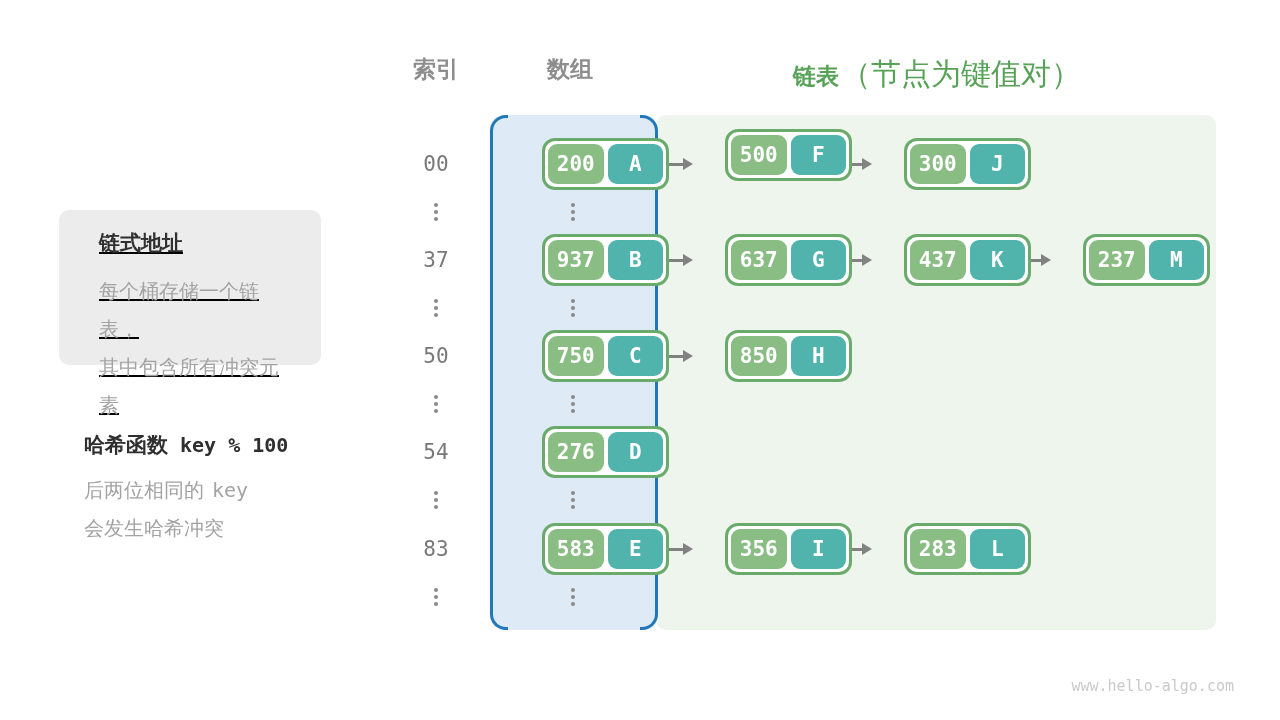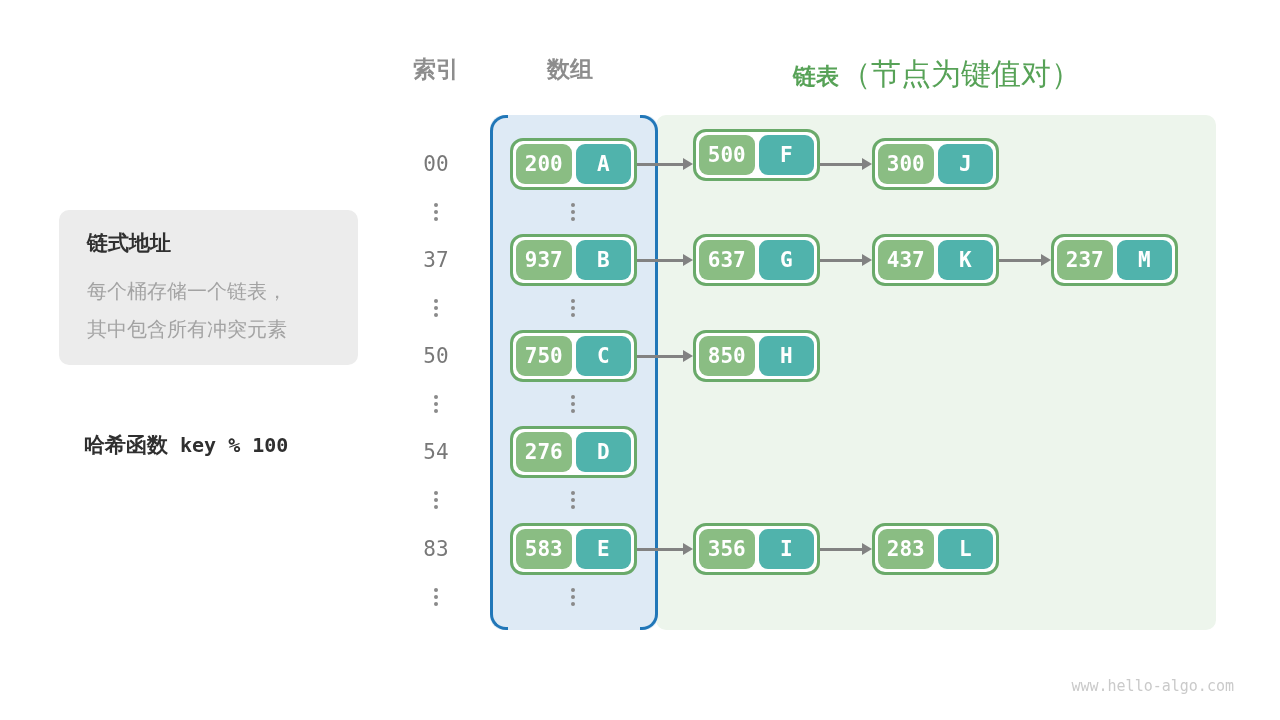--- a/index.html
+++ b/index.html
@@ -23,33 +23,33 @@
               background:var(--array-fill);border-radius:14px;z-index:0;}
   .bracket{position:absolute;top:115px;height:515px;width:18px;box-sizing:border-box;
            border:3px solid var(--array-border);z-index:1;}
   .bracket.left{left:490px;border-right:none;border-radius:16px 0 0 16px;}
   .bracket.right{left:640px;border-left:none;border-radius:0 16px 16px 0;}
   
   .idx{position:absolute;left:396px;width:80px;text-align:center;height:30px;line-height:30px;
        font-size:21px;color:#787878;z-index:2;font-family:"DejaVu Sans Mono",monospace;}
   .node{position:absolute;box-sizing:border-box;width:127px;height:52px;background:#fff;
         border:3px solid var(--node-border);border-radius:13px;display:flex;gap:4px;
-        padding:3px;z-index:3;}
+        padding:3px;z-index:3;margin-left:32px;}
   .pill{flex:1;border-radius:9px;display:flex;align-items:center;justify-content:center;
         color:#fff;font-size:21px;font-weight:bold;font-family:"DejaVu Sans Mono",monospace;}
   .pill.key{background:var(--key-fill);}
   .pill.val{background:var(--value-fill);}
   .aline{position:absolute;height:3px;background:var(--arrow);z-index:2;}
   .ahead{position:absolute;width:0;height:0;border-top:6px solid transparent;
          border-bottom:6px solid transparent;border-left:10px solid var(--arrow);z-index:2;}
   .dots{position:absolute;width:4px;display:flex;flex-direction:column;gap:3px;z-index:2;}
   .dots i{width:4px;height:4px;border-radius:50%;background:#8a8a8a;}
   
-  .callout{position:absolute;left:59px;top:210px;width:299px;height:155px;box-sizing:border-box;
-           background:var(--callout-bg);border-radius:10px;padding:19px 28px;}
+  .callout{position:absolute;left:59px;top:210px;width:262px;height:155px;box-sizing:border-box;
+           background:var(--callout-bg);border-radius:10px;padding:19px 40px;text-decoration:underline;}
   .callout .title{font-size:21px;font-weight:bold;color:#303030;margin-bottom:15px;}
   .gline{font-size:20px;color:var(--text-gray);line-height:38px;}
   .hashnote{position:absolute;left:84px;top:431px;}
   .hashnote .title{display:flex;align-items:baseline;gap:12px;font-weight:bold;color:#2f2f2f;}
   .hashnote .title .cjk{font-size:21px;}
   .hashnote .title .code{font-size:20px;font-family:"DejaVu Sans Mono",monospace;}
   .hashnote .body{margin-top:12px;}
   .gline .code{font-family:"DejaVu Sans Mono",monospace;font-size:20px;margin-left:8px;}
   .watermark{position:absolute;right:46px;top:677px;font-size:15px;color:#cacaca;
              font-family:"DejaVu Sans Mono",monospace;}
@@ -201,16 +201,22 @@
     <div class="title">链式地址</div>
     <div class="gline">每个桶存储一个链表，</div>
     <div class="gline">其中包含所有冲突元素</div>
   </div>
 
   <div class="hashnote">
     <div class="title">
       <span class="cjk">哈希函数</span>
       <span class="code">key % 100</span>
     </div>
+    <div class="body">
+      <div class="gline">
+        <span>后两位相同的</span><span class="code">key</span>
+      </div>
+      <div class="gline">会发生哈希冲突</div>
+    </div>
   </div>
 
   <div class="watermark">www.hello-algo.com</div>
 </div>
 
 </body></html>

